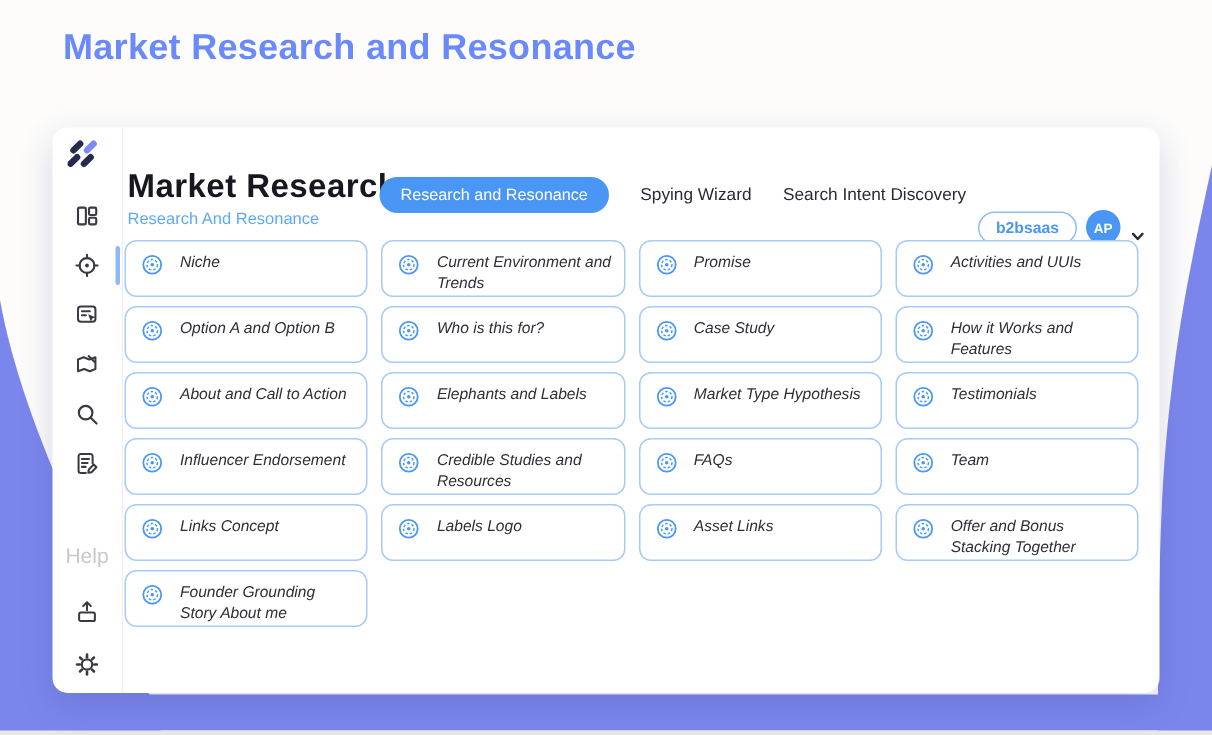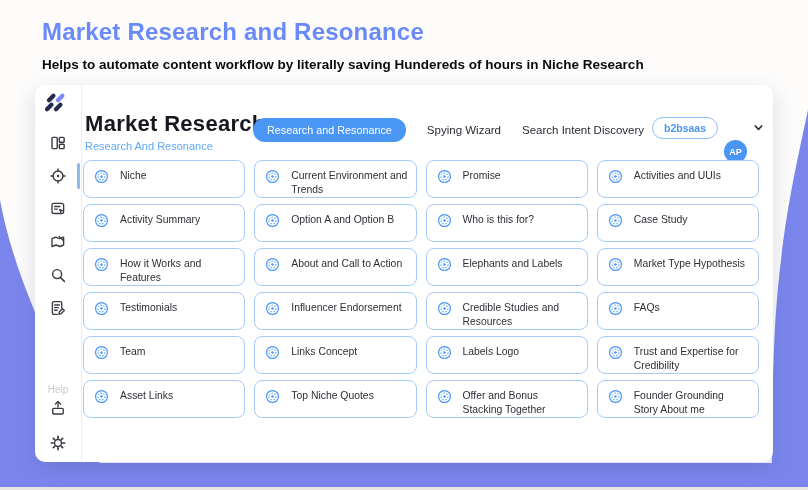--- a/index.html
+++ b/index.html
@@ -40,41 +40,41 @@
   }
   .logo { flex:0 0 auto; margin-bottom:16px; }
   .side-nav { display:flex; flex-direction:column; align-items:center; gap:14px; }
   .side-item { position:relative; width:20px; height:19px; display:flex; align-items:center; justify-content:center; cursor:pointer; }
   .side-item svg { width:18px; height:18px; color:var(--sidebar-icon); }
   .active-bar {
     position:absolute; right:-12px; top:50%; transform:translateY(-50%);
     width:3px; height:26px; border-radius:2px; background:#8EB9F2;
   }
   .side-spacer { flex:1 1 auto; }
-  .help-label { font-size:10px; color:var(--help-gray); margin-bottom:3px; }
+  .help-label { font-size:14px; color:var(--help-gray); margin-bottom:20px; }
   .side-footer { display:flex; flex-direction:column; align-items:center; gap:16px; }
 
   
   .hdr-title {
     position:absolute; left:50px; top:26px; font-size:22px; font-weight:700;
     color:var(--dark-text); letter-spacing:0.3px;
   }
   .hdr-subtitle {
     position:absolute; left:50px; top:55px; font-size:11px; color:var(--link-blue);
   }
   .tabs { position:absolute; left:218px; top:33px; display:flex; align-items:center; gap:21px; }
   .tab {
     border:none; background:transparent; font-family:inherit;
     font-size:11.5px; color:#2A2A34; cursor:pointer; white-space:nowrap;
   }
   .tab.active {
     background:var(--accent-blue); color:#fff; font-size:10.8px;
     padding:6px 14px; border-radius:13px;
   }
-  .account { position:absolute; right:9px; top:7px; display:flex; align-items:center; gap:6px; }
+  .account { position:absolute; right:9px; top:7px; display:flex; align-items:flex-end; gap:6px; }
   .ws-badge {
     border:1.4px solid #8FBEF7; color:var(--accent-blue); background:#fff;
     border-radius:12px; padding:4px 11px; font-size:10.5px; font-weight:700; cursor:pointer;
   }
   .avatar {
     width:23px; height:23px; border-radius:50%; background:var(--accent-blue);
     color:#fff; font-size:9px; font-weight:700; display:flex; align-items:center; justify-content:center;
     cursor:pointer;
     margin-top:48px;
   }
@@ -85,21 +85,21 @@
     position:absolute; left:48px; top:75px; width:676px;
     display:grid; grid-template-columns:repeat(4, 1fr);
     gap:6px 9px; grid-auto-rows:38px;
   }
   .card {
     background:#fff; border:1px solid var(--card-border); border-radius:8px;
     display:flex; align-items:flex-start; gap:10px; padding:8px 8px 0 9px;
     cursor:pointer; overflow:hidden;
   }
   .card svg { flex:0 0 auto; width:17px; height:17px; color:var(--accent-blue); margin-top:-1px; }
-  .card .label { font-size:10.4px; line-height:1.32; color:#2E2E36; }
+  .card .label { font-size:10.4px; line-height:1.32; color:#2E2E36;font-style:italic; }
 </style>
 </head>
 <body>
 
 <svg width="0" height="0" style="position:absolute" aria-hidden="true">
   <defs>
     <symbol id="sym-dashboard-icon" viewBox="0 0 24 24">
       <g fill="none" stroke="currentColor" stroke-width="1.9" stroke-linecap="round" stroke-linejoin="round">
         <rect x="4" y="4.5" width="7" height="15" rx="1.4"></rect>
         <rect x="13.8" y="4.5" width="6.4" height="6.6" rx="1.2"></rect>
@@ -179,21 +179,20 @@
 <div class="stage" style="--brand-purple: #7B86EC; --accent-blue: #4A96F5; --title-blue: #6A8AFA; --card-border: #A6CBF8; --link-blue: #5EA9F6; --dark-text: #17171F; --sidebar-icon: #3A3A42; --help-gray: #C9C9C9;">
 
   <svg class="bg-shapes" viewBox="0 0 808 490">
     <path d="M0,200 C8,245 28,300 52,350 C72,392 96,446 108,490 L0,490 Z" fill="#7B86EC"></path>
     <path d="M808,110 C799,152 787,205 781,260 C775,310 772,360 772,490 L808,490 Z" fill="#7B86EC"></path>
     <rect x="0" y="463" width="808" height="24" fill="#7B86EC"></rect>
     <rect x="0" y="487" width="808" height="3" fill="#E9E7E4"></rect>
   </svg>
 
   <div class="page-title">Market Research and Resonance</div>
-  <div class="page-subtitle">Helps to automate content workflow by literally saving Hundereds of hours in Niche Research</div>
 
   <div class="app-window">
 
     <div class="sidebar">
       <div class="logo">
         <svg width="26" height="21" viewBox="0 0 26 21">
           <line x1="4" y1="8.2" x2="8.4" y2="3.8" stroke="#252B4A" stroke-width="4.3" stroke-linecap="round"></line>
           <line x1="13" y1="8.2" x2="17.4" y2="3.8" stroke="#7B8BF0" stroke-width="4.3" stroke-linecap="round"></line>
           <line x1="2" y1="17.2" x2="6.4" y2="12.8" stroke="#252B4A" stroke-width="4.3" stroke-linecap="round"></line>
           <line x1="11" y1="17.2" x2="15.4" y2="12.8" stroke="#252B4A" stroke-width="4.3" stroke-linecap="round"></line>
@@ -286,26 +285,20 @@
         <div class="card">
           <svg>
             <use href="#sym-target-rings-icon"></use>
           </svg>
           <span class="label">Activities and UUIs</span>
         </div>
         <div class="card">
           <svg>
             <use href="#sym-target-rings-icon"></use>
           </svg>
-          <span class="label">Activity Summary</span>
-        </div>
-        <div class="card">
-          <svg>
-            <use href="#sym-target-rings-icon"></use>
-          </svg>
           <span class="label">Option A and Option B</span>
         </div>
         <div class="card">
           <svg>
             <use href="#sym-target-rings-icon"></use>
           </svg>
           <span class="label">Who is this for?</span>
         </div>
         <div class="card">
           <svg>
@@ -376,33 +369,21 @@
         <div class="card">
           <svg>
             <use href="#sym-target-rings-icon"></use>
           </svg>
           <span class="label">Labels Logo</span>
         </div>
         <div class="card">
           <svg>
             <use href="#sym-target-rings-icon"></use>
           </svg>
-          <span class="label">Trust and Expertise for Credibility</span>
-        </div>
-        <div class="card">
-          <svg>
-            <use href="#sym-target-rings-icon"></use>
-          </svg>
           <span class="label">Asset Links</span>
-        </div>
-        <div class="card">
-          <svg>
-            <use href="#sym-target-rings-icon"></use>
-          </svg>
-          <span class="label">Top Niche Quotes</span>
         </div>
         <div class="card">
           <svg>
             <use href="#sym-target-rings-icon"></use>
           </svg>
           <span class="label">Offer and Bonus Stacking Together</span>
         </div>
         <div class="card">
           <svg>
             <use href="#sym-target-rings-icon"></use>

